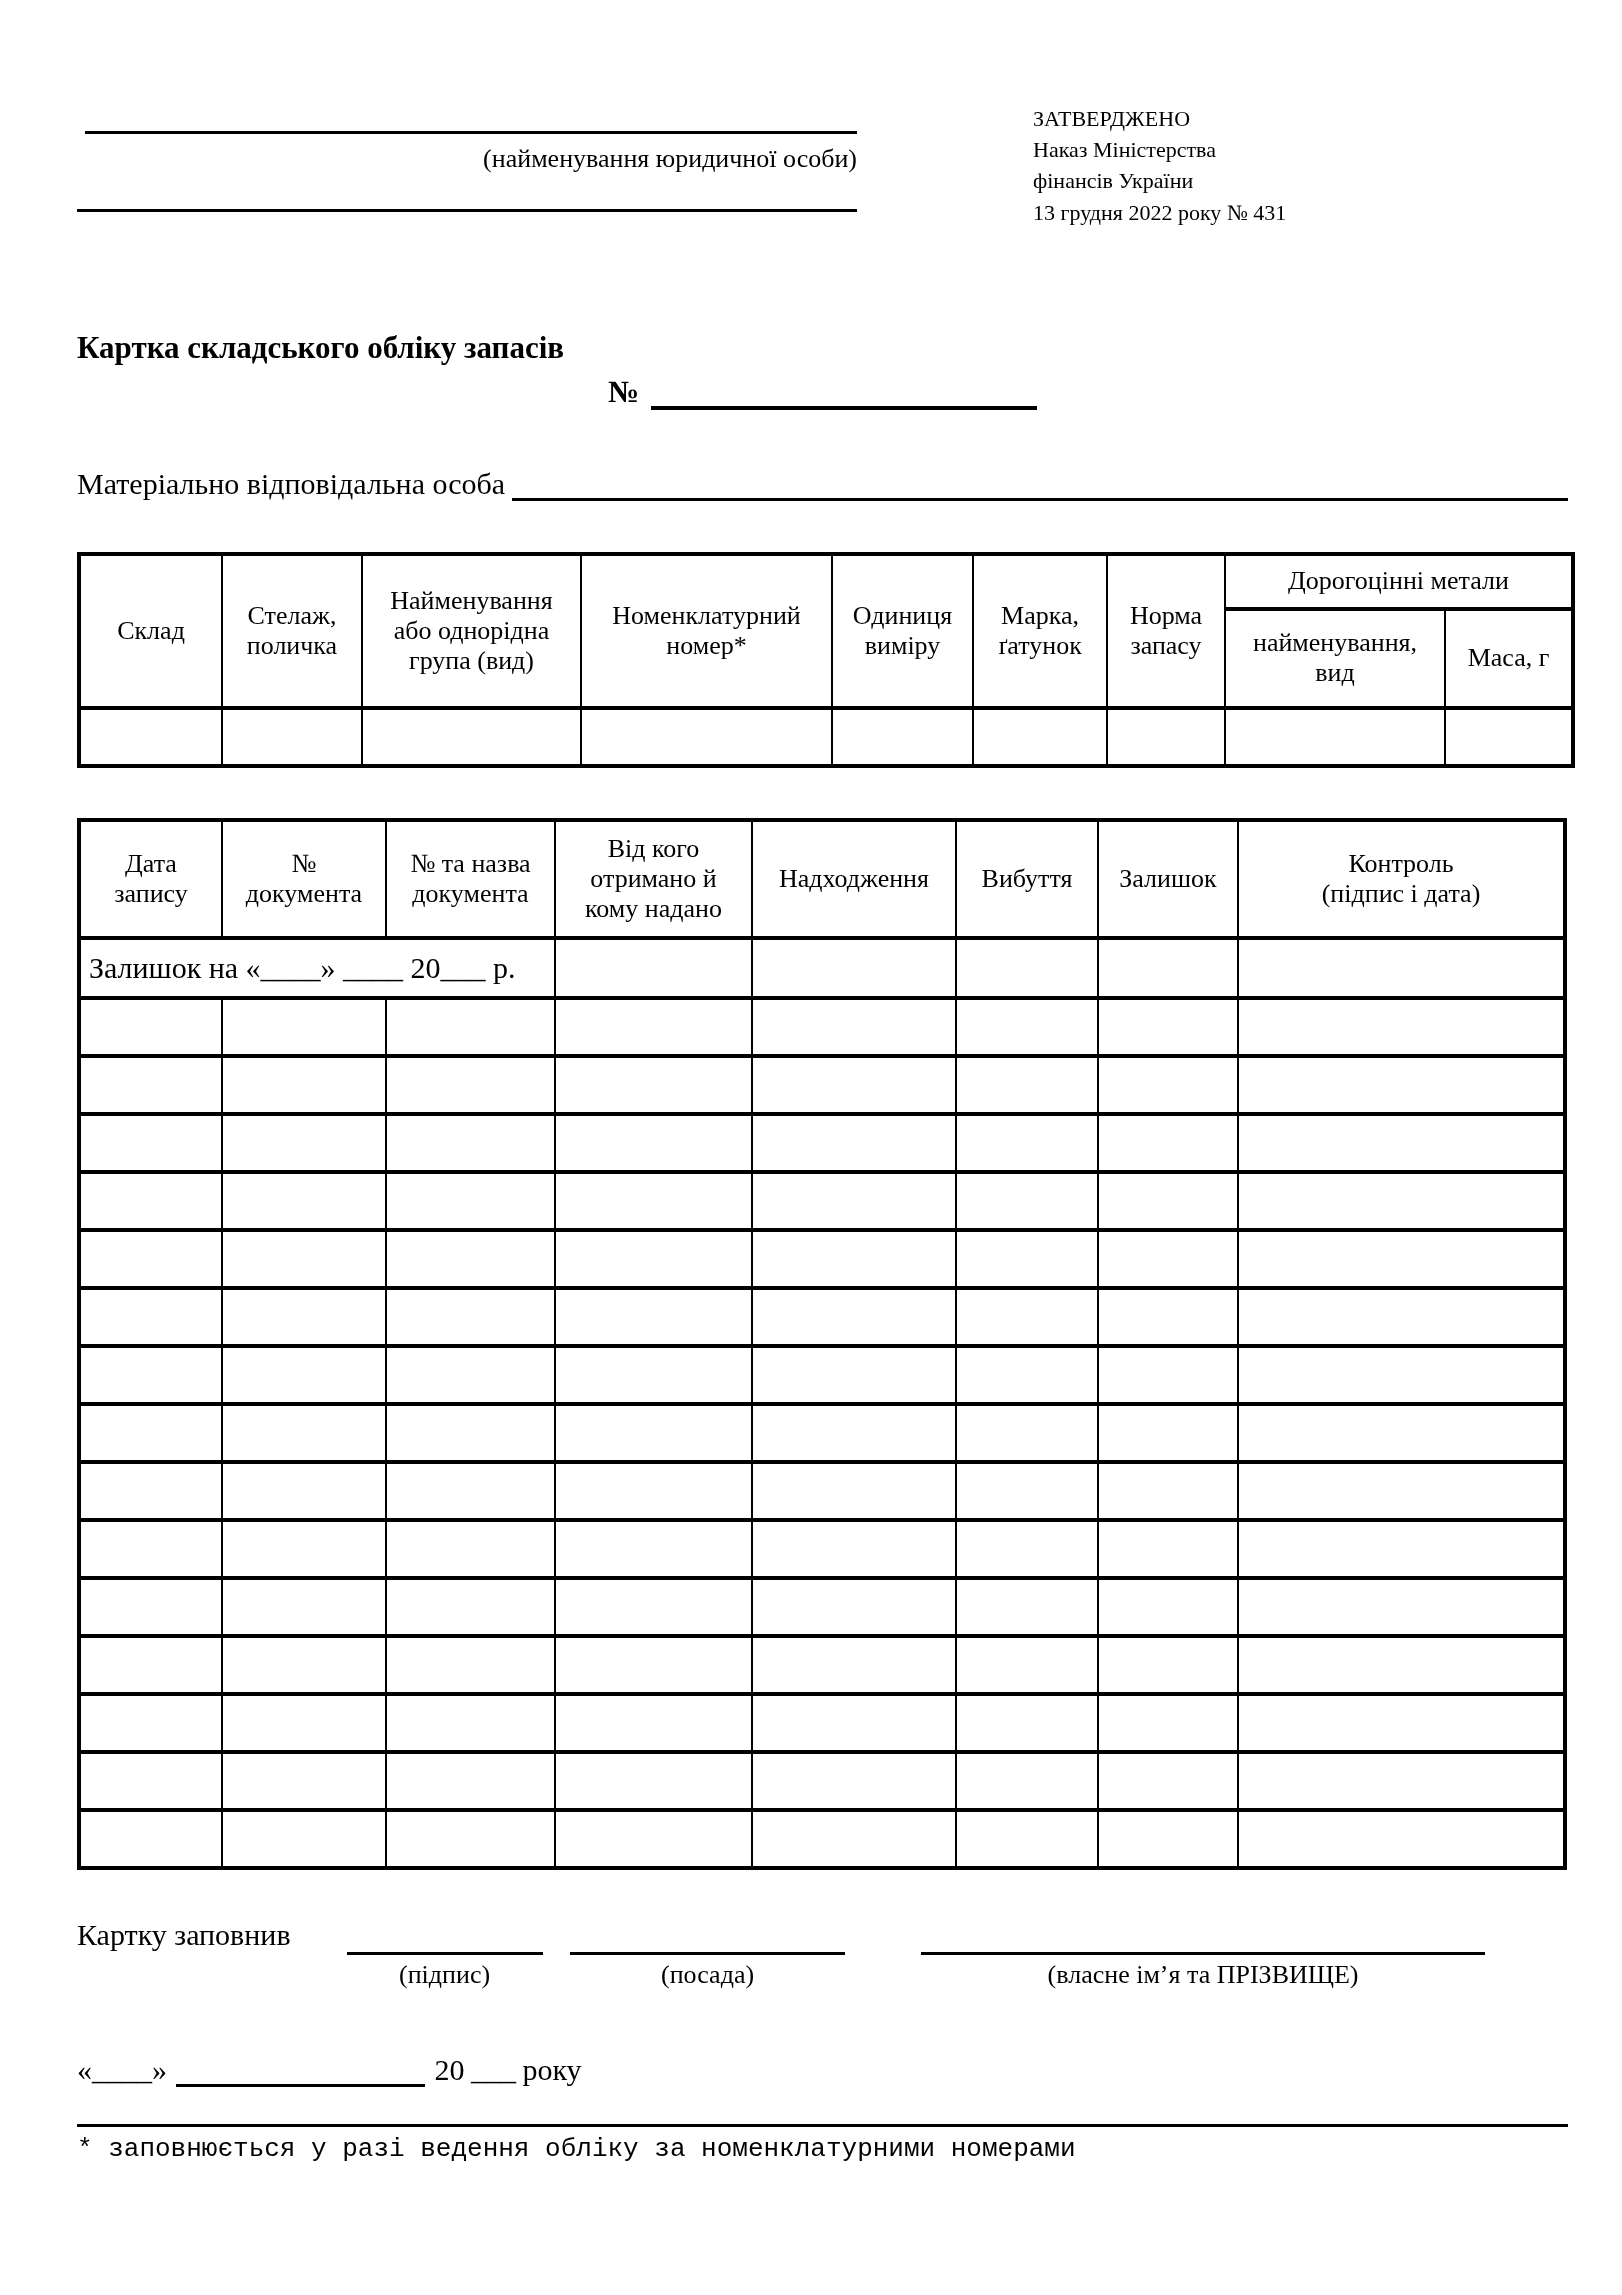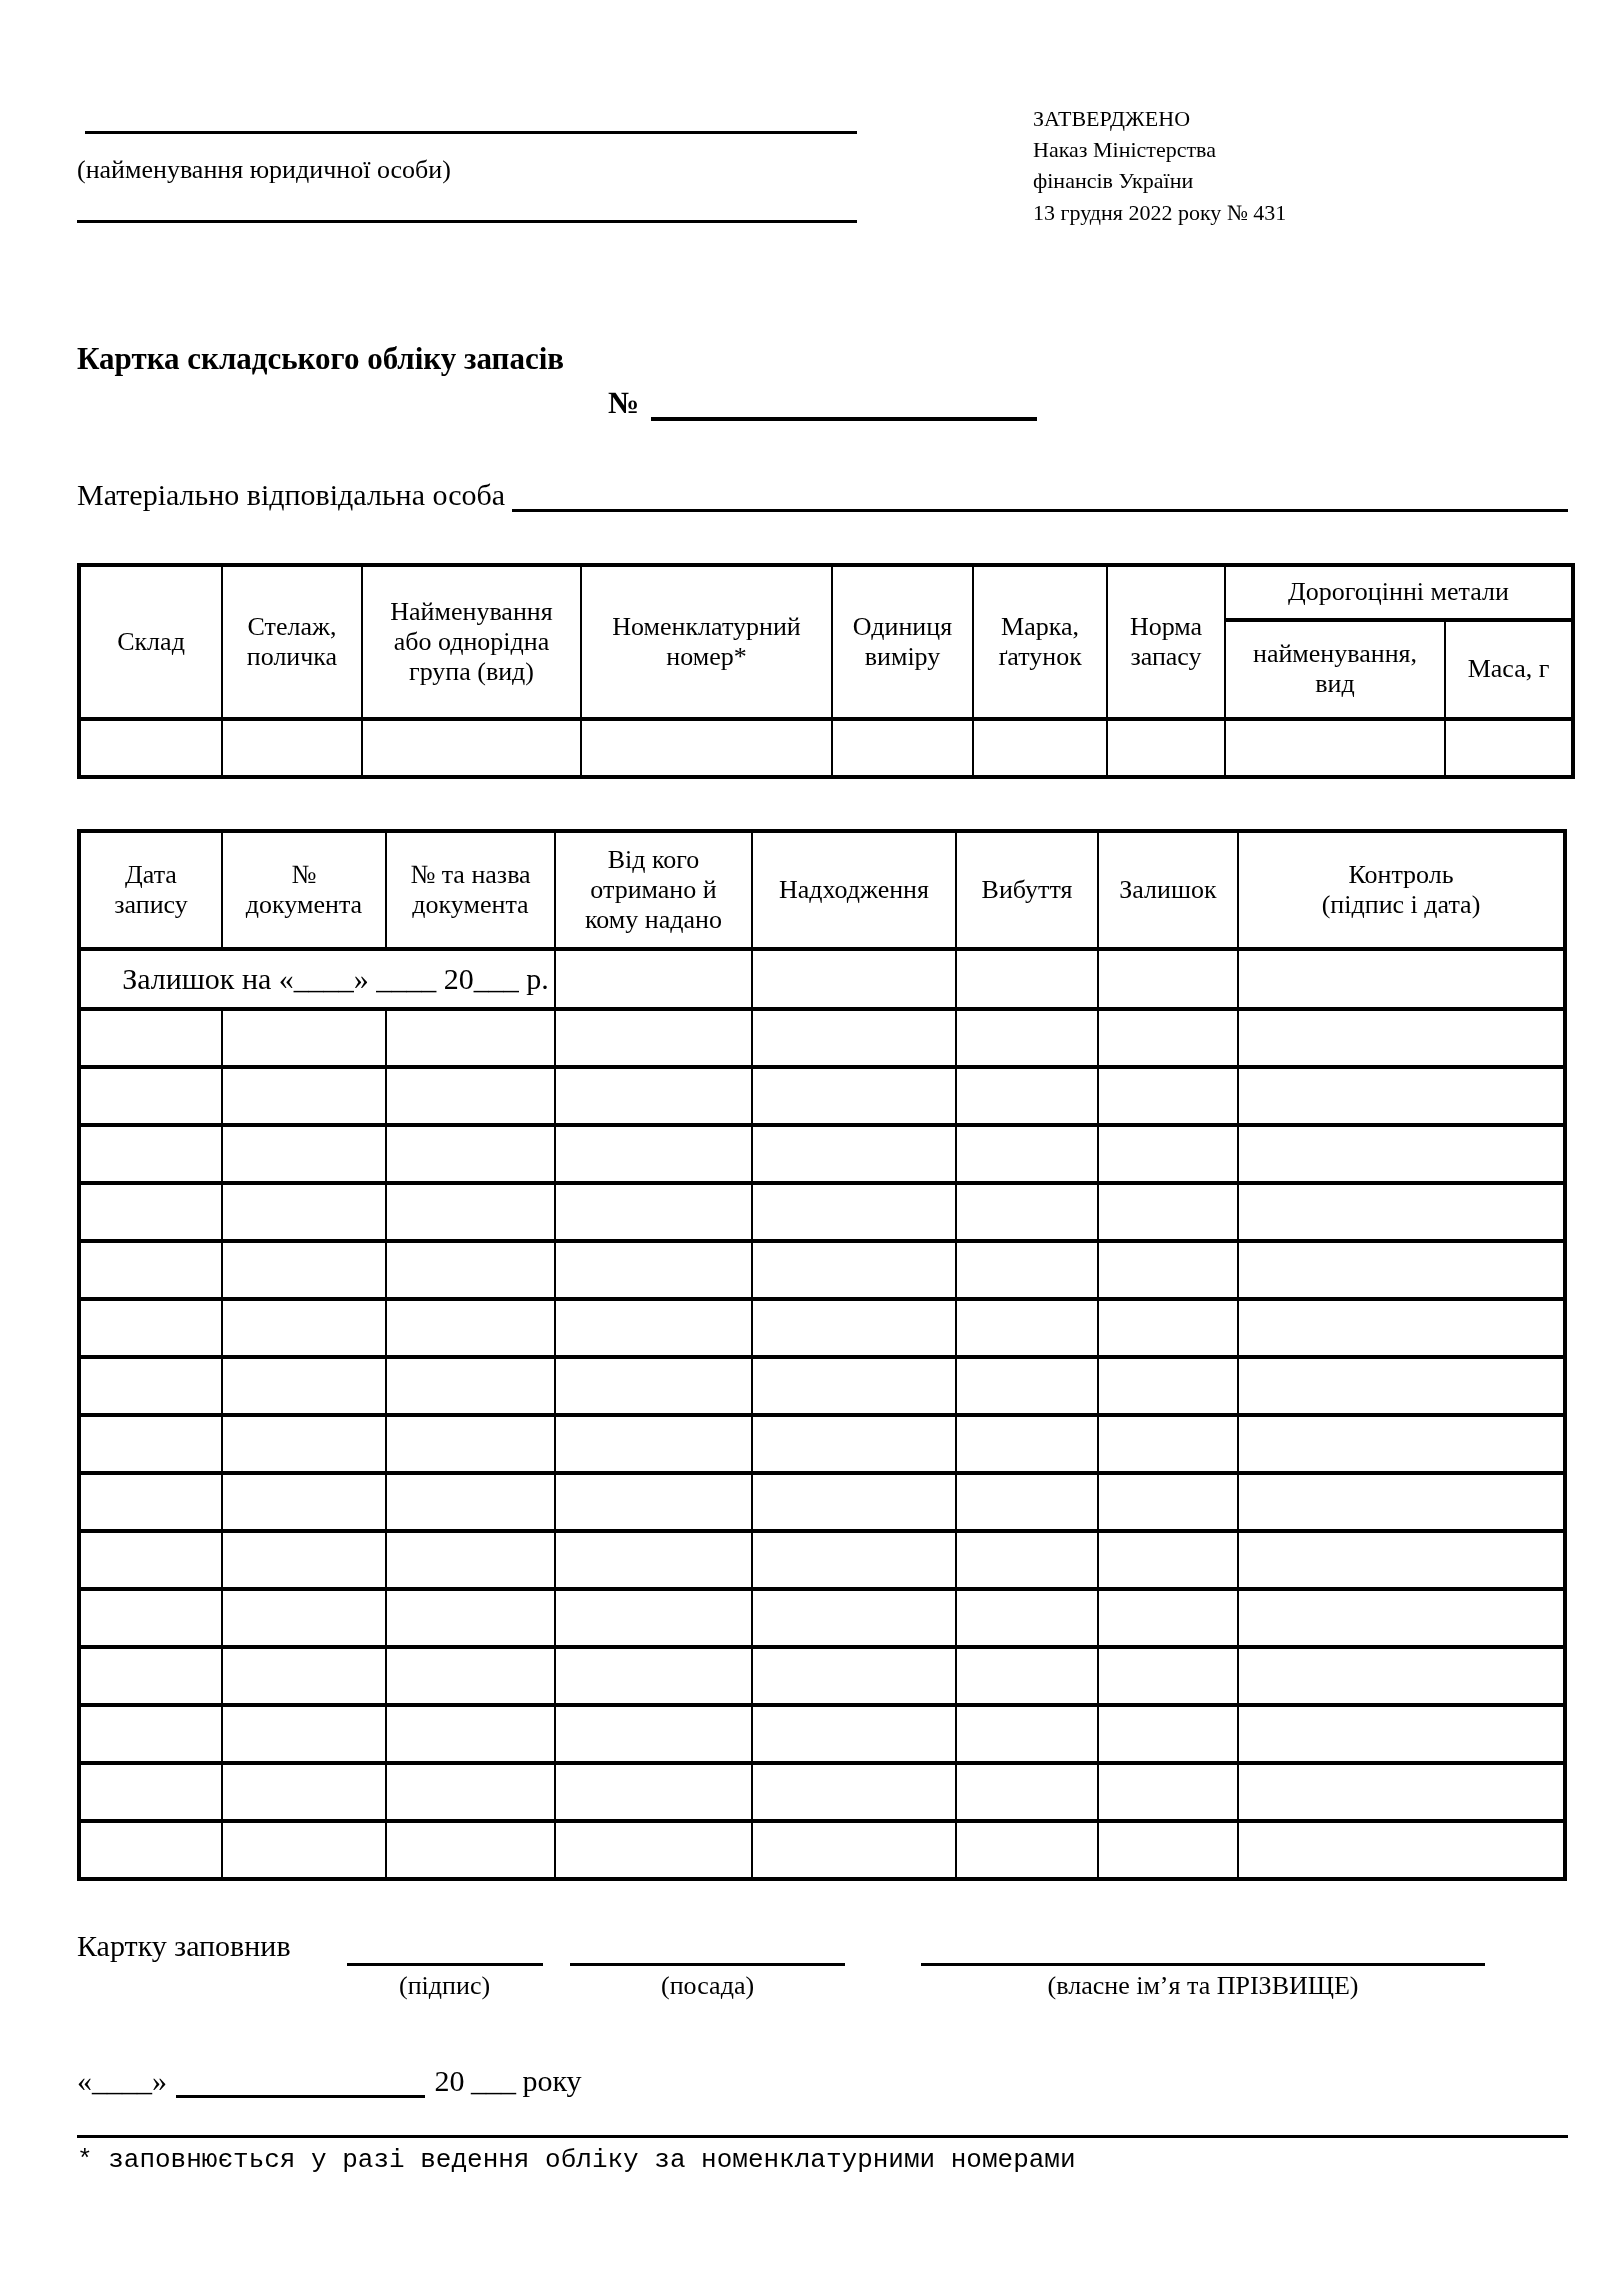--- a/index.html
+++ b/index.html
@@ -7,21 +7,21 @@
     width: 1623px; height: 2295px;
     background: #ffffff; color: #000000;
     font-family: "Liberation Serif", serif;
     box-sizing: border-box;
     padding: 0 55px 0 77px;
     position: relative;
   }
   
   .top-section { position: relative; padding-top: 97px; }
   .org-line { width: 772px; border-bottom: 3.9px solid #000; height: 34px; margin-left: 7.9px; }
-  .org-caption { width: 780px; text-align: left; font-size: 26px; margin-top: 21px; }
+  .org-caption { width: 780px; text-align: right; font-size: 26px; margin-top: 10px; }
   .edrpou-label { font-size: 30px; margin-top: 14.4px; }
   .edrpou-line { width: 780px; border-bottom: 3.9px solid #000; height: 35px; }
   .approved-block { position: absolute; left: 956px; top: 103px; font-size: 22px; line-height: 1.42; }
   
   .title-block { margin-top: 118px; text-align: left; font-weight: bold; font-size: 31px; }
   .number-row { display: flex; justify-content: center; align-items: flex-end; font-weight: bold; font-size: 31px; margin-top: 7.9px; }
   .number-blank { display: inline-block; width: 386px; border-bottom: 4.6px solid #000; height: 30px; margin-left: 11.8px; }
   
   .responsible-row { display: flex; align-items: flex-end; margin-top: 54px; font-size: 30px; }
   .responsible-line { flex: 1; border-bottom: 3.9px solid #000; height: 34px; margin-left: 6.5px; }
@@ -34,21 +34,21 @@
     white-space: pre-line; padding: 2.6px 5.2px; box-sizing: border-box;
   }
   #stock-card-table { width: 1493px; margin-top: 51px; font-size: 26px; border: 4.6px solid #000; }
   #stock-card-table thead tr.group-row { height: 55px; }
   #stock-card-table thead tr.sub-row { height: 99px; }
   #stock-card-table tbody tr { height: 58px; }
   #movement-table { width: 1486px; margin-top: 50px; font-size: 26px; border: 4.6px solid #000; }
   #movement-table thead tr { height: 118px; }
   #movement-table tr.opening-row { height: 60px; }
   #movement-table tr.opening-row td.opening-cell {
-    text-align: right; font-size: 30px; padding-left: 7.9px; white-space: normal;
+    text-align: left; font-size: 30px; padding-left: 7.9px; white-space: normal;
   }
   #movement-table tbody tr.data-row { height: 58px; }
   
   .filled-by-row { display: flex; margin-top: 44px; font-size: 30px; align-items: flex-start; }
   .filled-by-label { padding-top: 3.9px; }
   .blank-group { display: flex; flex-direction: column; }
   .blank-line { border-bottom: 3.3px solid #000; height: 38px; }
   .blank-caption { text-align: center; font-size: 26px; margin-top: 5.2px; }
   .bg-1 { width: 275px; margin-left: 27.5px; }
   .bg-2 { width: 196px; margin-left: 56px; }

